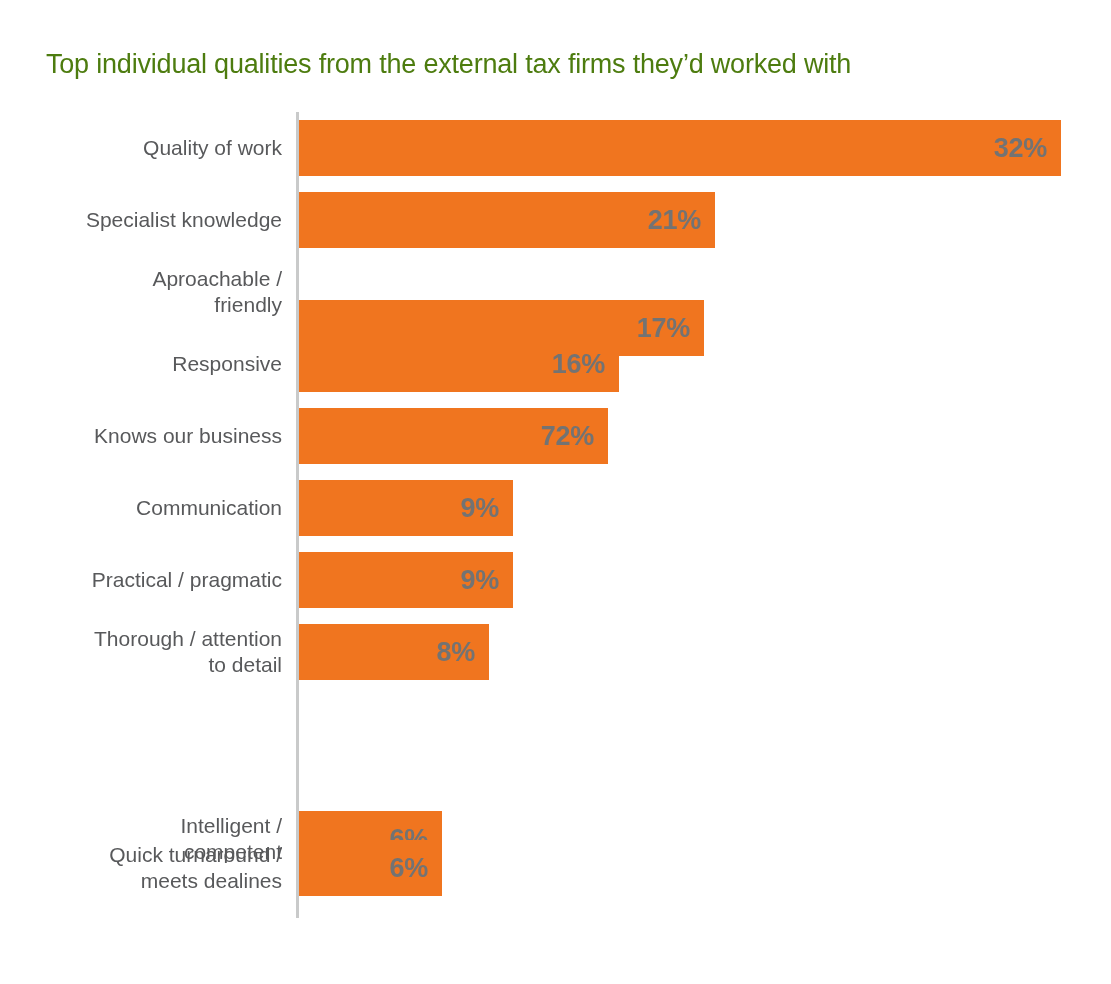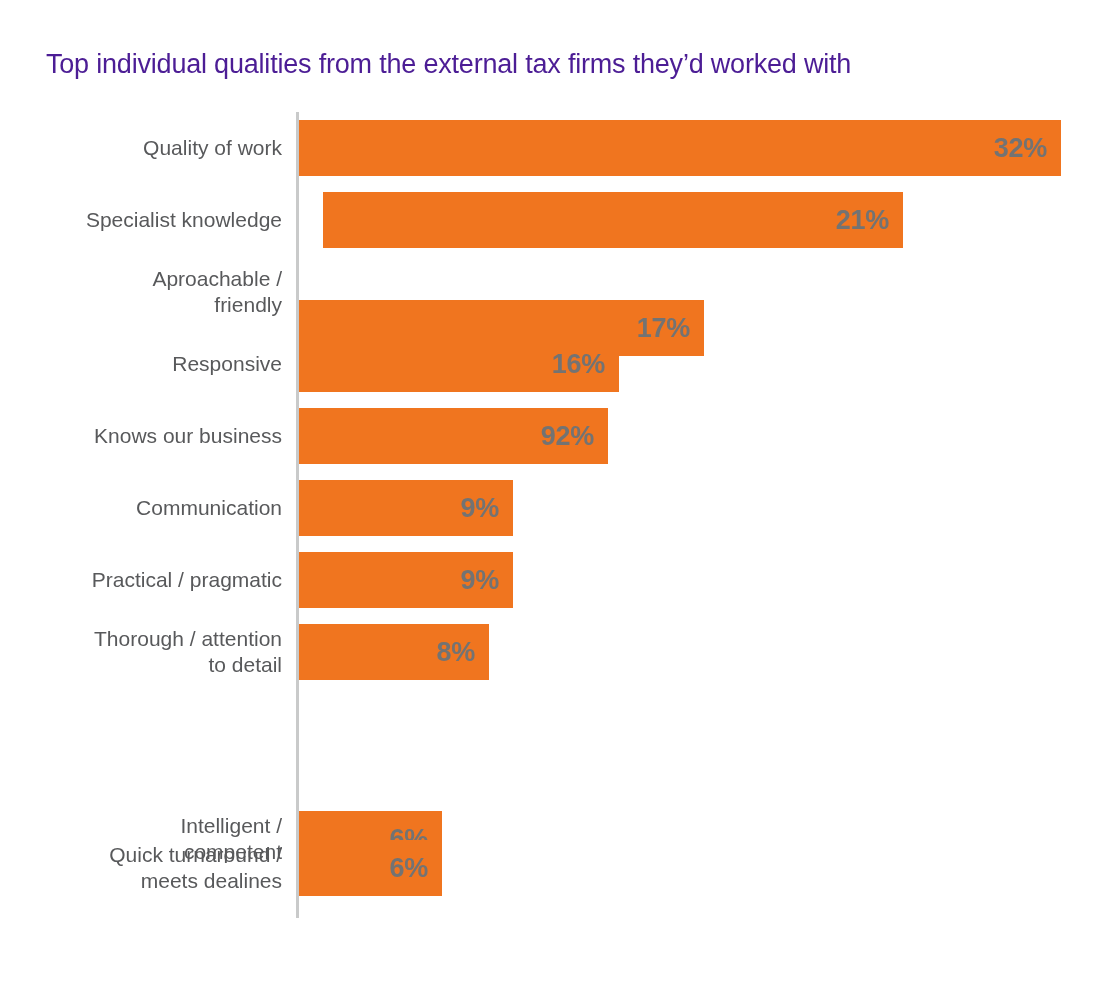--- a/index.html
+++ b/index.html
@@ -98,35 +98,35 @@
     letter-spacing: -0.3px;
     line-height: 30px;
     white-space: nowrap;
   }
 </style>
 </head>
 <body style="background: rgb(255, 255, 255);">
 
 <div id="chart-root">
 
-  <div id="chart-title" style="color: #4c1d95;">Top individual qualities from the external tax firms they’d worked with</div>
+  <div id="chart-title" style="color: #4d7c0f;">Top individual qualities from the external tax firms they’d worked with</div>
 
   <div id="plot-area">
     <div id="category-axis-line" style="background: rgb(201, 202, 202);"></div>
 
   <div class="bar-row" style="top: 8px;">
         <div class="bar-label">Quality of work</div>
         <div class="bar-track" style="width: 762px;">
           <div class="bar-fill" style="width: 100%; background: rgb(240, 117, 31);"></div>
           <div class="bar-value">32%</div>
         </div>
       </div>
       <div class="bar-row" style="top: 80px;">
         <div class="bar-label">Specialist knowledge</div>
-        <div class="bar-track" style="width: 580px; margin-left: 24px;">
+        <div class="bar-track" style="width: 416px;">
           <div class="bar-fill" style="width: 100%; background: rgb(240, 117, 31);"></div>
           <div class="bar-value">21%</div>
         </div>
       </div>
       <div class="bar-row" style="top: 152px;">
         <div class="bar-label">Aproachable /
 friendly</div>
         <div class="bar-track" style="width: 405px; margin-top: 36px;">
           <div class="bar-fill" style="width: 100%; background: rgb(240, 117, 31);"></div>
           <div class="bar-value">17%</div>
@@ -136,21 +136,21 @@
         <div class="bar-label">Responsive</div>
         <div class="bar-track" style="width: 320px;">
           <div class="bar-fill" style="width: 100%; background: rgb(240, 117, 31);"></div>
           <div class="bar-value">16%</div>
         </div>
       </div>
       <div class="bar-row" style="top: 296px;">
         <div class="bar-label">Knows our business</div>
         <div class="bar-track" style="width: 309px;">
           <div class="bar-fill" style="width: 100%; background: rgb(240, 117, 31);"></div>
-          <div class="bar-value">92%</div>
+          <div class="bar-value">72%</div>
         </div>
       </div>
       <div class="bar-row" style="top: 368px;">
         <div class="bar-label">Communication</div>
         <div class="bar-track" style="width: 214px;">
           <div class="bar-fill" style="width: 100%; background: rgb(240, 117, 31);"></div>
           <div class="bar-value">9%</div>
         </div>
       </div>
       <div class="bar-row" style="top: 440px;">

